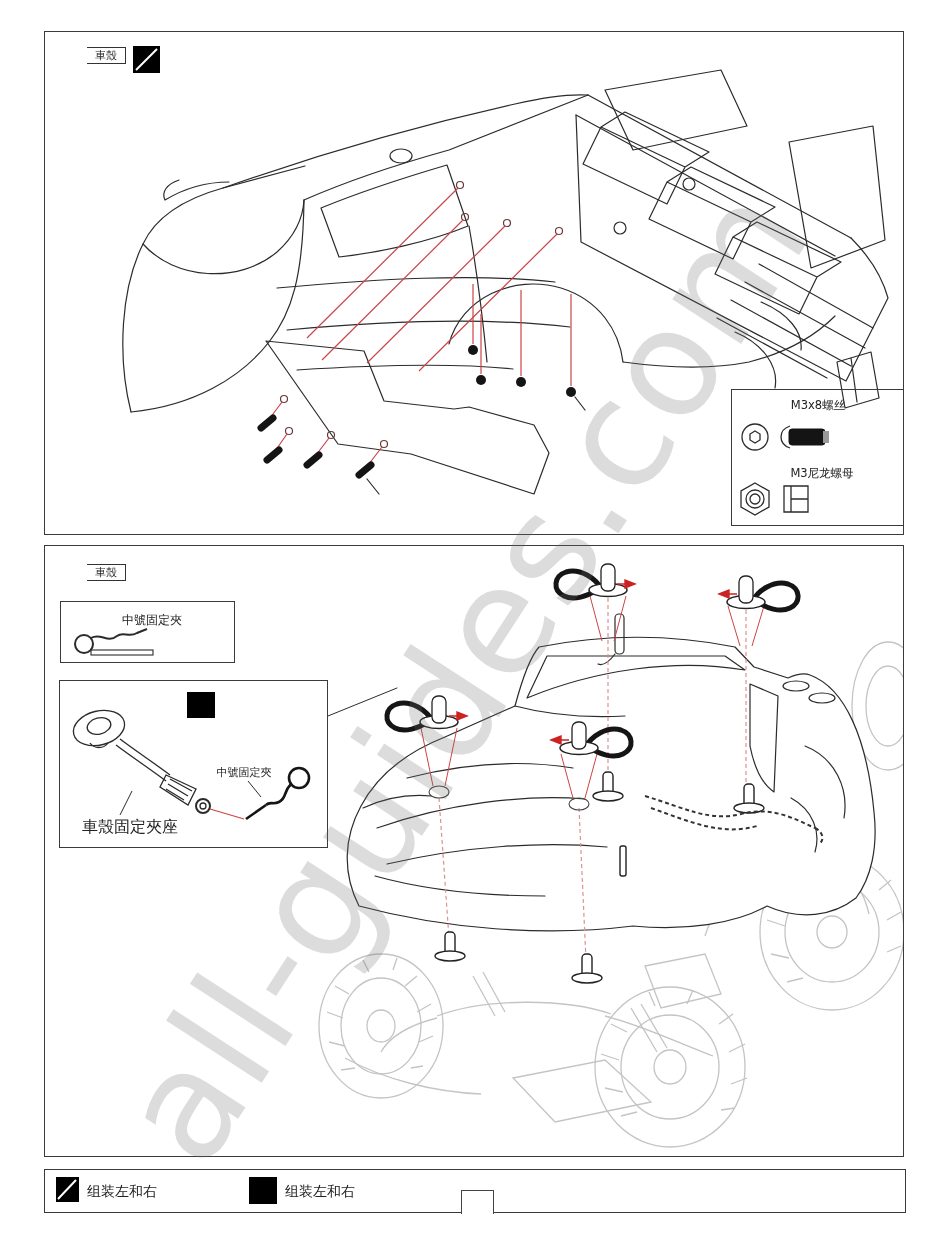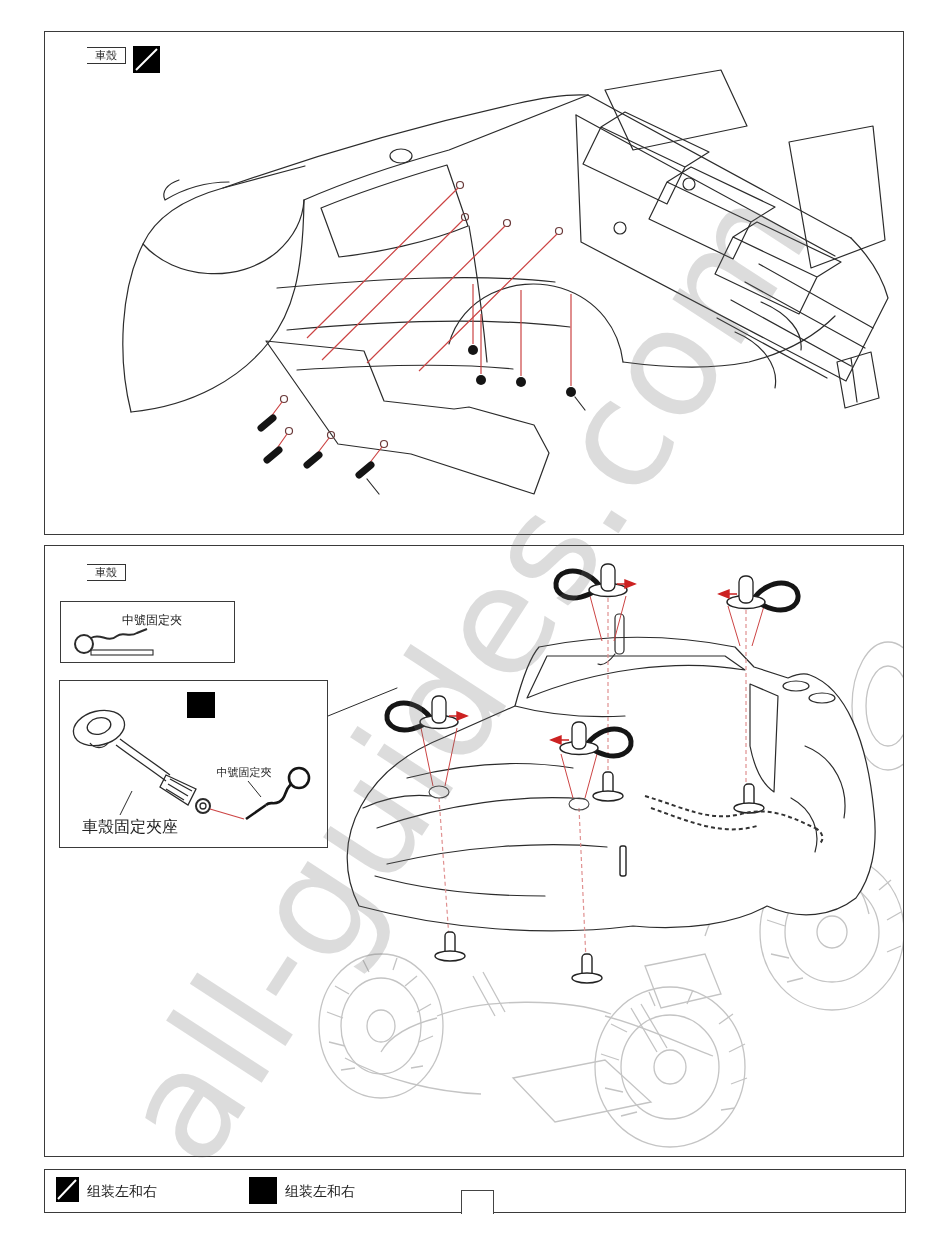--- a/index.html
+++ b/index.html
@@ -105,20 +105,39 @@
     <div class="tagbox" style="left:14px;top:14px;">
       <div class="tag-black"></div>
       <div class="tag-white">車殼</div>
     </div>
     <div class="slashbox" style="left:88px;top:14px;">
       <svg width="27" height="27">
           <line x1="3" y1="24" x2="24" y2="3" stroke="#fff" stroke-width="2"></line>
         </svg>
     </div>
 
+    <div class="box" style="left:686px;top:357px;width:171px;height:135px;">
+      <div class="legend-lbl" style="left:26px;top:8px;">M3x8螺丝</div>
+      <div class="legend-lbl" style="left:30px;top:76px;">M3尼龙螺母</div>
+      <svg width="168" height="132" viewBox="0 0 168 132">
+        <g fill="none" stroke="#2b2b2b" stroke-width="1.3">
+          <circle cx="23" cy="47" r="13"></circle>
+          <path d="M23,41 l5,3 v6 l-5,3 l-5,-3 v-6 Z"></path>
+          <path d="M58,36 C52,38 49,42 49,47 C49,52 52,56 58,58"></path>
+          <circle cx="23" cy="109" r="9"></circle>
+          <circle cx="23" cy="109" r="5"></circle>
+          <path d="M23,93 l14,8 v16 l-14,8 l-14,-8 v-16 Z"></path>
+          <path d="M52,96 h7 v26 h-7 Z M59,96 h17 v26 h-17 Z M59,109 h17"></path>
+        </g>
+        <g fill="#141414" stroke="#141414">
+          <rect x="57" y="39" width="36" height="16" rx="3"></rect>
+          <rect x="91" y="41" width="6" height="12" fill="#9a9a9a" stroke="none"></rect>
+        </g>
+      </svg>
+    </div>
   </div>
 
   <div id="panel-bottom" class="panel">
 
     <svg class="drawing" width="858" height="608" viewBox="0 0 858 608">
 
       <g fill="none" stroke="#c4c4c4" stroke-width="1.3">
         <ellipse cx="336" cy="480" rx="62" ry="72"></ellipse>
           <ellipse cx="336" cy="480" rx="40" ry="48"></ellipse>
           <ellipse cx="336" cy="480" rx="14" ry="16"></ellipse>

